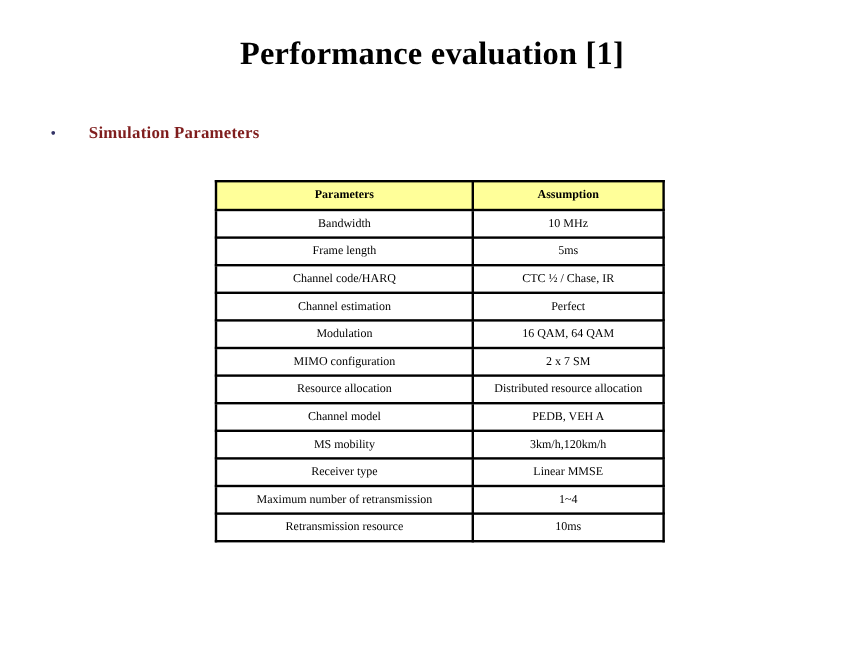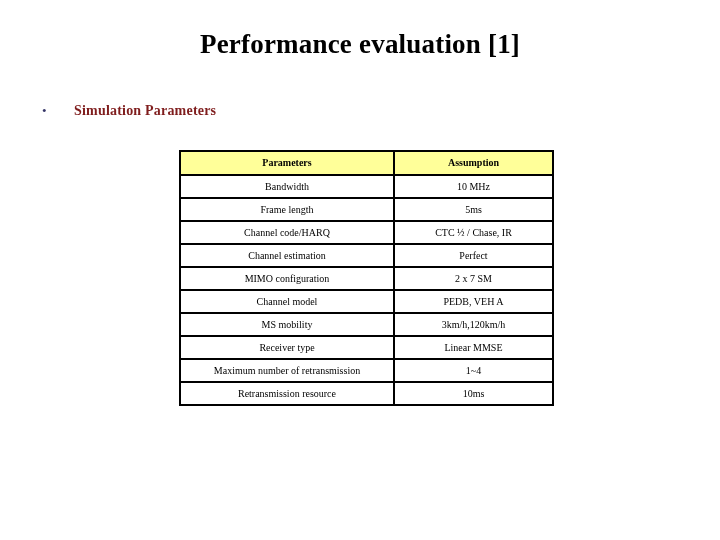--- a/index.html
+++ b/index.html
@@ -122,22 +122,30 @@
       </tr>
       <tr>
         <td class="col-param">Channel code/HARQ</td>
         <td class="col-assume">CTC ½ / Chase, IR</td>
       </tr>
       <tr>
         <td class="col-param">Channel estimation</td>
         <td class="col-assume">Perfect</td>
       </tr>
       <tr>
+        <td class="col-param">Modulation</td>
+        <td class="col-assume">16 QAM, 64 QAM</td>
+      </tr>
+      <tr>
         <td class="col-param">MIMO configuration</td>
         <td class="col-assume">2 x 7 SM</td>
+      </tr>
+      <tr class="row-tall">
+        <td class="col-param">Resource allocation</td>
+        <td class="col-assume cell-two-line">Distributed resource allocation</td>
       </tr>
       <tr>
         <td class="col-param">Channel model</td>
         <td class="col-assume">PEDB, VEH A</td>
       </tr>
       <tr>
         <td class="col-param">MS mobility</td>
         <td class="col-assume">3km/h,120km/h</td>
       </tr>
       <tr>

